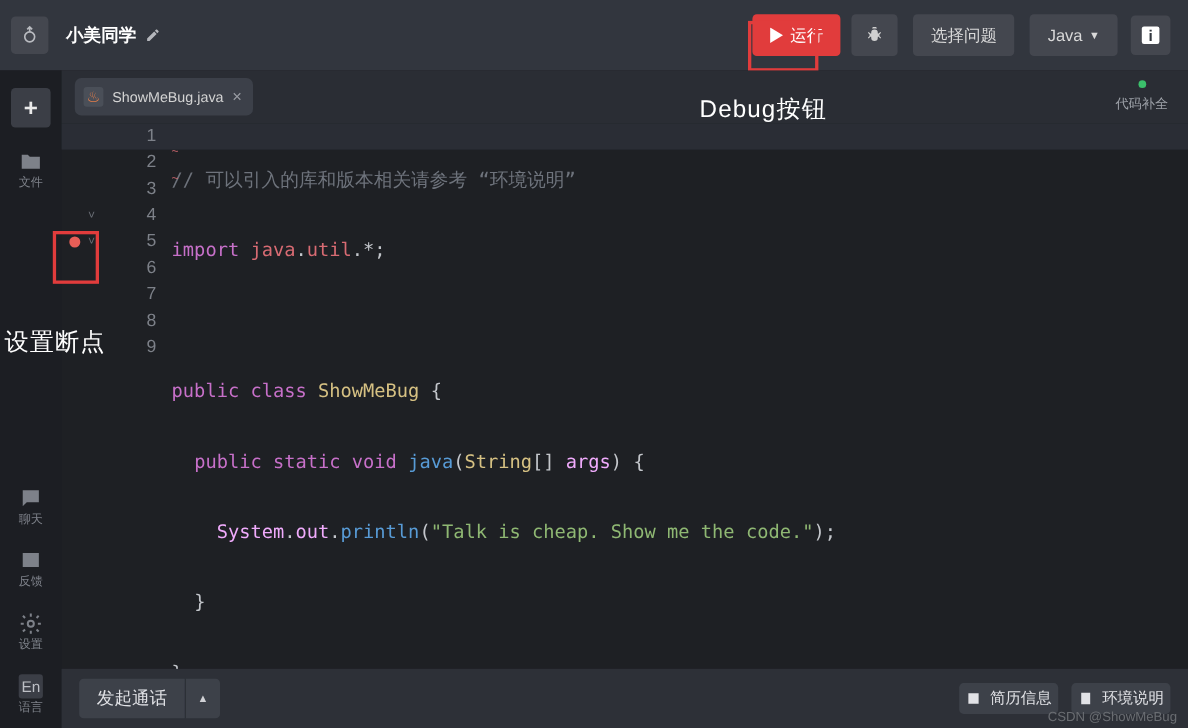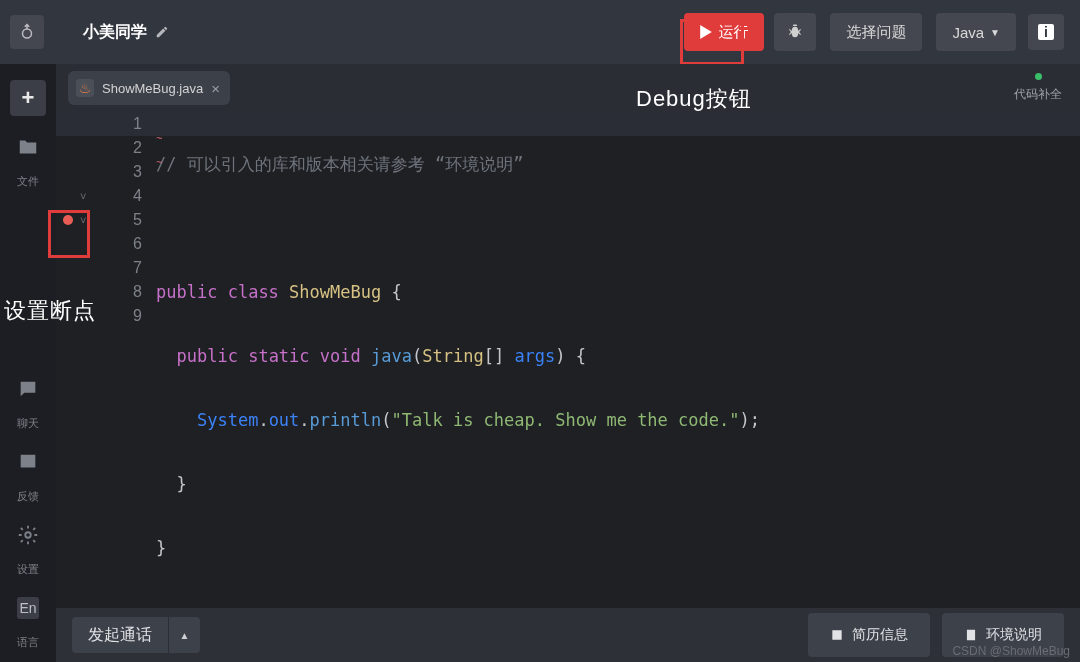--- a/index.html
+++ b/index.html
@@ -17,21 +17,21 @@
     background:#32363e;
     display:flex; align-items:center;
     padding:0 16px 0 10px;
   }
   .logo-box {
     width:34px; height:34px; border-radius:4px;
     background:#44474f; display:flex; align-items:center; justify-content:center;
     color:#b9bbc0; font-size:18px;
   }
   .username {
-    margin-left:39px; color:#fff; font-size:16px; font-weight:600;
+    margin-left:16px; color:#fff; font-size:16px; font-weight:600;
     display:flex; align-items:center; gap:8px;
   }
   .hspacer { flex:1; }
   .btn { height:38px; border-radius:4px; display:flex; align-items:center; justify-content:center;
          font-size:15px; padding:0 16px; cursor:pointer; }
   .btn-run { background:#e13c3c; color:#fff; gap:6px; }
   .btn-debug { background:#44474f; color:#d0d0d0; width:42px; padding:0; margin-left:10px; }
   .btn-choose { background:#44474f; color:#d9d9d9; margin-left:14px; }
   .btn-lang   { background:#44474f; color:#d9d9d9; margin-left:14px; gap:6px; }
   .btn-info   { background:#44474f; color:#fff; width:36px; height:36px; padding:0; margin-left:12px; font-size:14px; }
@@ -40,21 +40,21 @@
   .sidebar {
     position:absolute; left:0; top:64px; bottom:0; width:56px;
     background:#1c1e23;
     display:flex; flex-direction:column; align-items:center;
     padding-top:16px;
   }
   .side-btn { width:36px; height:36px; border-radius:4px; background:#3b3e46;
               display:flex; align-items:center; justify-content:center; color:#e9e9e9;
               font-size:22px; font-weight:bold; cursor:pointer; }
   .side-item { margin-top:20px; display:flex; flex-direction:column; align-items:center;
-               gap:16px; color:#7d8189; font-size:11px; cursor:pointer;}
+               gap:0; color:#7d8189; font-size:11px; cursor:pointer;}
   .side-item svg, .side-item .glyph { width:22px; height:22px; }
   .side-gap { flex:1; }
   
   .tabbar {
     position:absolute; left:56px; top:64px; right:0; height:48px;
     background:#2a2d34; padding-left:12px;
     display:flex; align-items:center;
   }
   .tab {
     height:34px; background:#3c4049; border-radius:6px;
@@ -82,39 +82,39 @@
                  color:#c9cdd3; }
   .line { height:24px; line-height:24px; }
   .fold-caret { font-size:11px; display:inline-block; transform:translateY(-1px); }
   .bp-dot { width:10px; height:10px; border-radius:50%; background:#e85e57; margin:7px auto 0; }
   .tok-cmt   { color:#6e737c; }
   .tok-kw    { color:#c770c9; }
   .tok-kw2   { color:#c770c9; }
   .tok-imp   { color:#d86b73; }
   .tok-type  { color:#d6c183; }
   .tok-func  { color:#589bd6; }
-  .tok-obj   { color:#3b82f6;margin-top:34px; }
+  .tok-obj   { color:#f0abfc;margin-top:34px; }
   .tok-str   { color:#8fb873; }
   .tok-punc  { color:#c3c6cb; }
   .cursor-line { background:#2a2d35; position:absolute; left:0; right:0; height:24px; top:0; }
   .tiny-tilde { position:absolute; color:#d86b73; font-size:11px; }
   
   .bottombar {
     position:absolute; left:56px; right:0; bottom:0; height:54px;
     background:#2d3037; display:flex; align-items:center;
     padding:0 16px;
   }
   .call-btn { display:flex; align-items:flex-end; }
   .call-main { background:#3d4149; color:#e1e2e6; height:36px; padding:0 16px;
                border-radius:4px 0 0 4px; display:flex; align-items:center; cursor:pointer;}
   .call-caret { background:#3d4149; height:36px; width:32px; border-left:1px solid #2b2e34;
                 border-radius:0 4px 4px 0; display:flex; align-items:center; justify-content:center;
                 color:#d0d1d5; cursor:pointer;}
   .bottom-right { margin-left:auto; display:flex; gap:12px; }
-  .chip { background:#3d4149; color:#e1e2e6; height:44px; padding:0 22px;
+  .chip { background:#3d4149; color:#e1e2e6; height:28px; padding:0 6px;
           border-radius:4px; display:flex; align-items:center; gap:8px; cursor:pointer; font-size:14px;}
   .watermark { position:absolute; right:10px; bottom:4px; font-size:12px; color:#6a6d72;}
   
   .anno { position:absolute; color:#fff; font-size:22px; letter-spacing:1px; }
 </style>
 </head>
 <body>
 
 <div class="header">
   <div class="logo-box">
@@ -229,20 +229,21 @@
     <div class="line">4</div>
     <div class="line">5</div>
     <div class="line">6</div>
     <div class="line">7</div>
     <div class="line">8</div>
     <div class="line">9</div>
   </div>
 
   <div class="code-area">
     <div class="line"><span class="tok-cmt">// 可以引入的库和版本相关请参考 “环境说明”</span></div>
+    <div class="line"><span class="tok-kw">import</span> <span class="tok-imp">java</span><span class="tok-punc">.</span><span class="tok-imp">util</span><span class="tok-punc">.*;</span></div>
     <div class="line"></div>
     <div class="line"><span class="tok-kw">public</span> <span class="tok-kw">class</span> <span class="tok-type">ShowMeBug</span> <span class="tok-punc">{</span></div>
     <div class="line">  <span class="tok-kw">public</span> <span class="tok-kw">static</span> <span class="tok-kw2">void</span> <span class="tok-func">java</span><span class="tok-punc">(</span><span class="tok-type">String</span><span class="tok-punc">[] </span><span class="tok-obj">args</span><span class="tok-punc">) {</span></div>
     <div class="line">    <span class="tok-obj">System</span><span class="tok-punc">.</span><span class="tok-obj">out</span><span class="tok-punc">.</span><span class="tok-func">println</span><span class="tok-punc">(</span><span class="tok-str">"Talk is cheap. Show me the code."</span><span class="tok-punc">);</span></div>
     <div class="line">  <span class="tok-punc">}</span></div>
     <div class="line"><span class="tok-punc">}</span></div>
     
   </div>
 
   <span class="tiny-tilde" style="left:100px; top:20px;">~</span>

